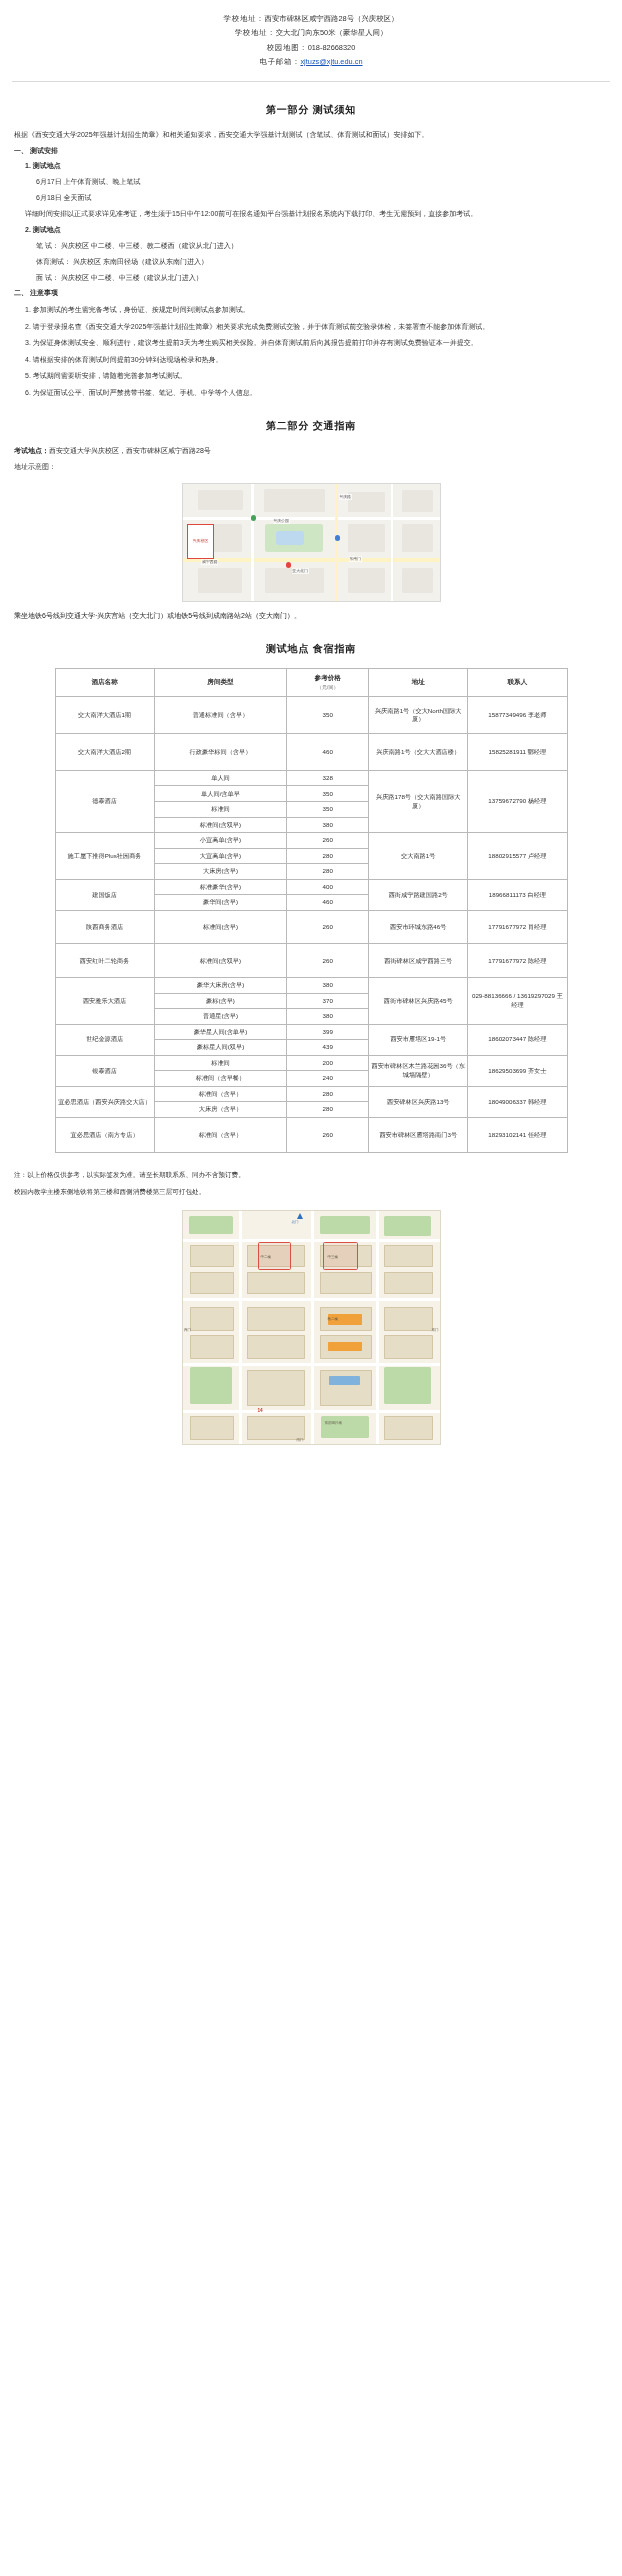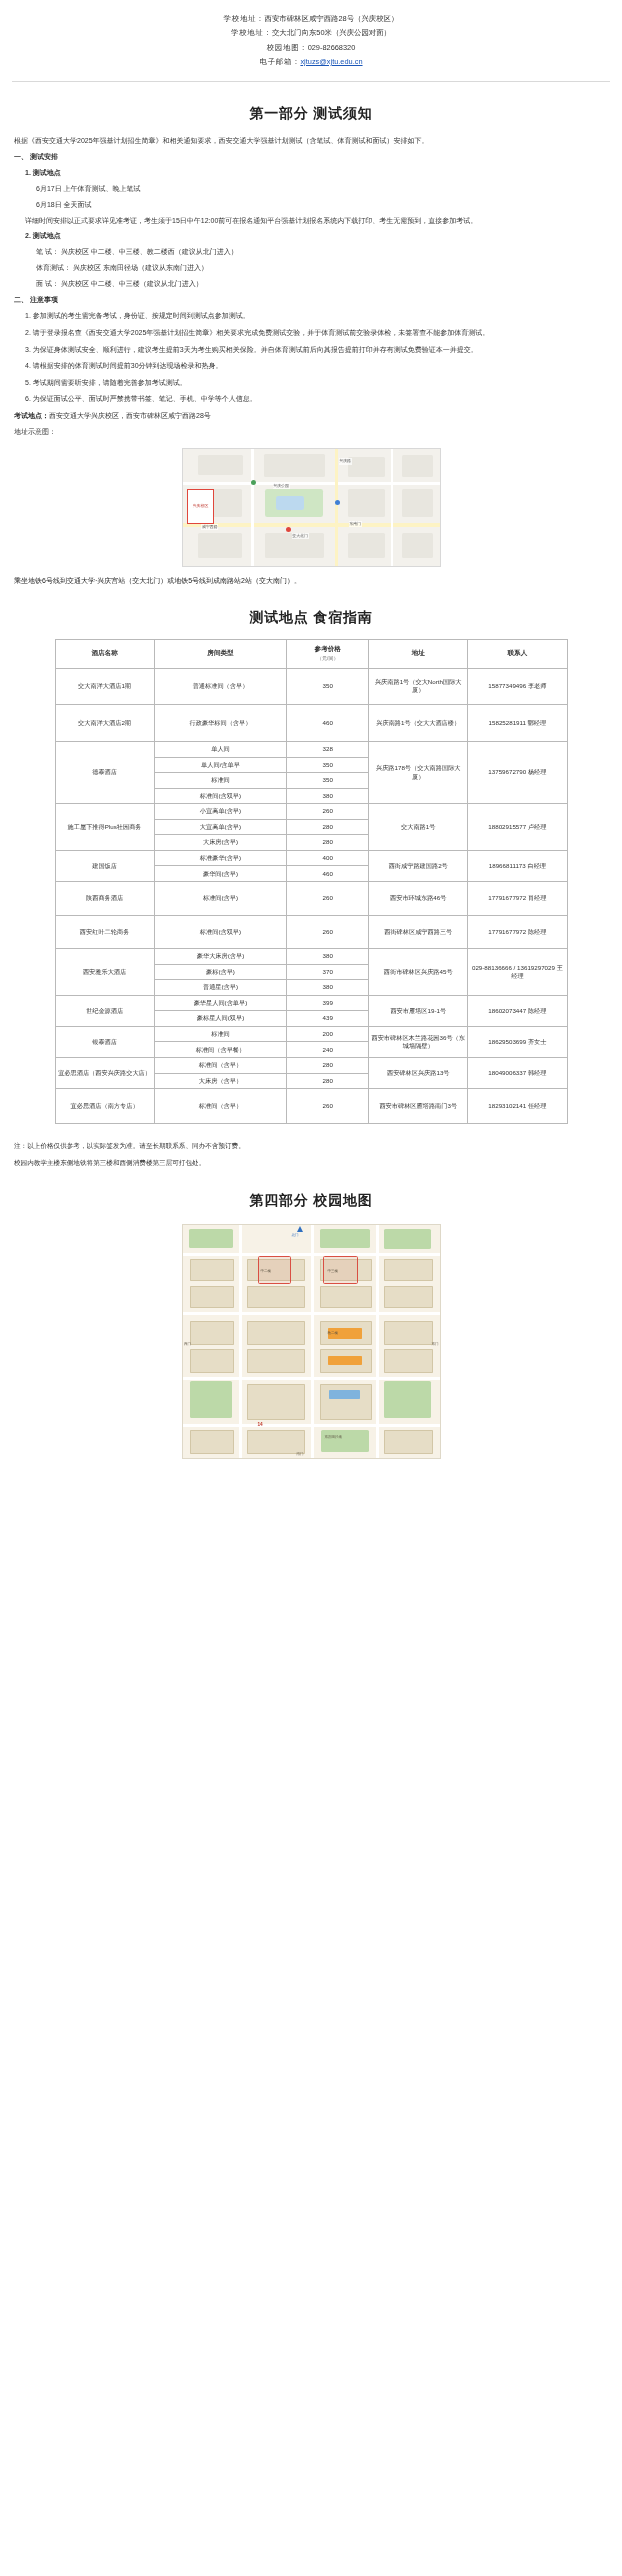--- a/index.html
+++ b/index.html
@@ -14,21 +14,21 @@
   .page{width:622px;position:relative;padding:0;}
   .header-block{padding:11px 12.4px 4.7px 12.4px;font-size:7.4px;color:#333;}
   .header-line{margin:2.3px 0;text-align:center;}
   .header-line .lbl{letter-spacing:0.8px;}
   .header-line .val{}
   .email{color:#1a56b8;text-decoration:underline;margin-top:35px;}
   .divider{border-top:0.8px solid #d9d9d9;margin:6.2px 12.4px 0 12.4px;}
   .sec-title{
     text-align:center;
     font-weight:bold;
-    font-size:14px;
+    font-size:10px;
     margin:20px 0 11px 0;
     letter-spacing:0.8px;
   }
   .body-txt{padding:0 14px;font-size:7px;color:#333;}
   .body-txt p{margin:4.7px 0;}
   .sub-h{font-weight:bold;margin:9.3px 0 3.1px 0;}
   .indent{padding-left:11px;}
   .indent2{padding-left:22px;}
   .note-list p{margin:5.4px 0;}
   .map-wrap{display:flex;justify-content:center;margin:11px 0 7.8px 0;}
@@ -89,24 +89,24 @@
 </head>
 <body>
 
 <div class="page">
 
   <div class="header-block">
     <div class="header-line">
       <span class="lbl">学校地址：</span><span class="val">西安市碑林区咸宁西路28号（兴庆校区）</span>
     </div>
     <div class="header-line">
-      <span class="lbl">学校地址：</span><span class="val">交大北门向东50米（兴庆公园对面）</span>
+      <span class="lbl">学校地址：</span><span class="val">交大北门向东50米（豪华星人间）</span>
     </div>
     <div class="header-line">
-      <span class="lbl">校园地图：</span><span class="val">029-82668320</span>
+      <span class="lbl">校园地图：</span><span class="val">018-82668320</span>
     </div>
     <div class="header-line">
       <span class="lbl">电子邮箱：</span><a class="email" href="#">xjtuzs@xjtu.edu.cn</a>
     </div>
   </div>
   <div class="divider"></div>
 
   <div class="sec-title">第一部分  测试须知</div>
   <div class="body-txt">
     <p>根据《西安交通大学2025年强基计划招生简章》和相关通知要求，西安交通大学强基计划测试（含笔试、体育测试和面试）安排如下。</p>
@@ -132,20 +132,21 @@
     <div class="note-list indent">
       <p>1. 参加测试的考生需完备考试，身份证、按规定时间到测试点参加测试。</p>
       <p>2. 请于登录报名查《西安交通大学2025年强基计划招生简章》相关要求完成免费测试交验，并于体育测试前交验录体检，未签署查不能参加体育测试。</p>
       <p>3. 为保证身体测试安全、顺利进行，建议考生提前3天为考生购买相关保险。并自体育测试前后向其报告提前打印并存有测试免费验证本一并提交。</p>
       <p>4. 请根据安排的体育测试时间提前30分钟到达现场检录和热身。</p>
       <p>5. 考试期间需要听安排，请随着完善参加考试测试。</p>
       <p>6. 为保证面试公平、面试时严禁携带书签、笔记、手机、中学等个人信息。</p>
     </div>
   </div>
 
+  <div class="sec-title">第二部分  交通指南</div>
   <div class="body-txt">
     <p>
       <b>考试地点：</b><span>西安交通大学兴庆校区，西安市碑林区咸宁西路28号</span>
     </p>
     <p>地址示意图：</p>
   </div>
 
   <div class="map-wrap">
     <div class="map-stub">
       <div class="road rd-h1"></div>
@@ -337,21 +338,20 @@
         <td>18293102141 任经理</td>
       </tr>
     </tbody>
   </table>
 
   <div class="foot-note">
     <p>注：以上价格仅供参考，以实际签发为准。请至长期联系系、同办不含预订费。</p>
     <p>校园内教学主楼东侧地铁将第三楼和西侧消费楼第三层可打包处。</p>
   </div>
 
-  <div class="sec-title">第四部分  校园地图</div>
   <div class="campus-wrap">
     <div class="campus-map">
       <div class="cm-rd" style="left:0;top:28px;width:257px;height:3.1px;"></div>
       <div class="cm-rd" style="left:0;top:87px;width:257px;height:3.1px;"></div>
       <div class="cm-rd" style="left:0;top:152px;width:257px;height:3.1px;"></div>
       <div class="cm-rd" style="left:0;top:199px;width:257px;height:3.1px;"></div>
       <div class="cm-rd" style="left:56px;top:0;width:3.1px;height:233px;"></div>
       <div class="cm-rd" style="left:128px;top:0;width:3.1px;height:233px;"></div>
       <div class="cm-rd" style="left:193px;top:0;width:3.1px;height:233px;"></div>
 

